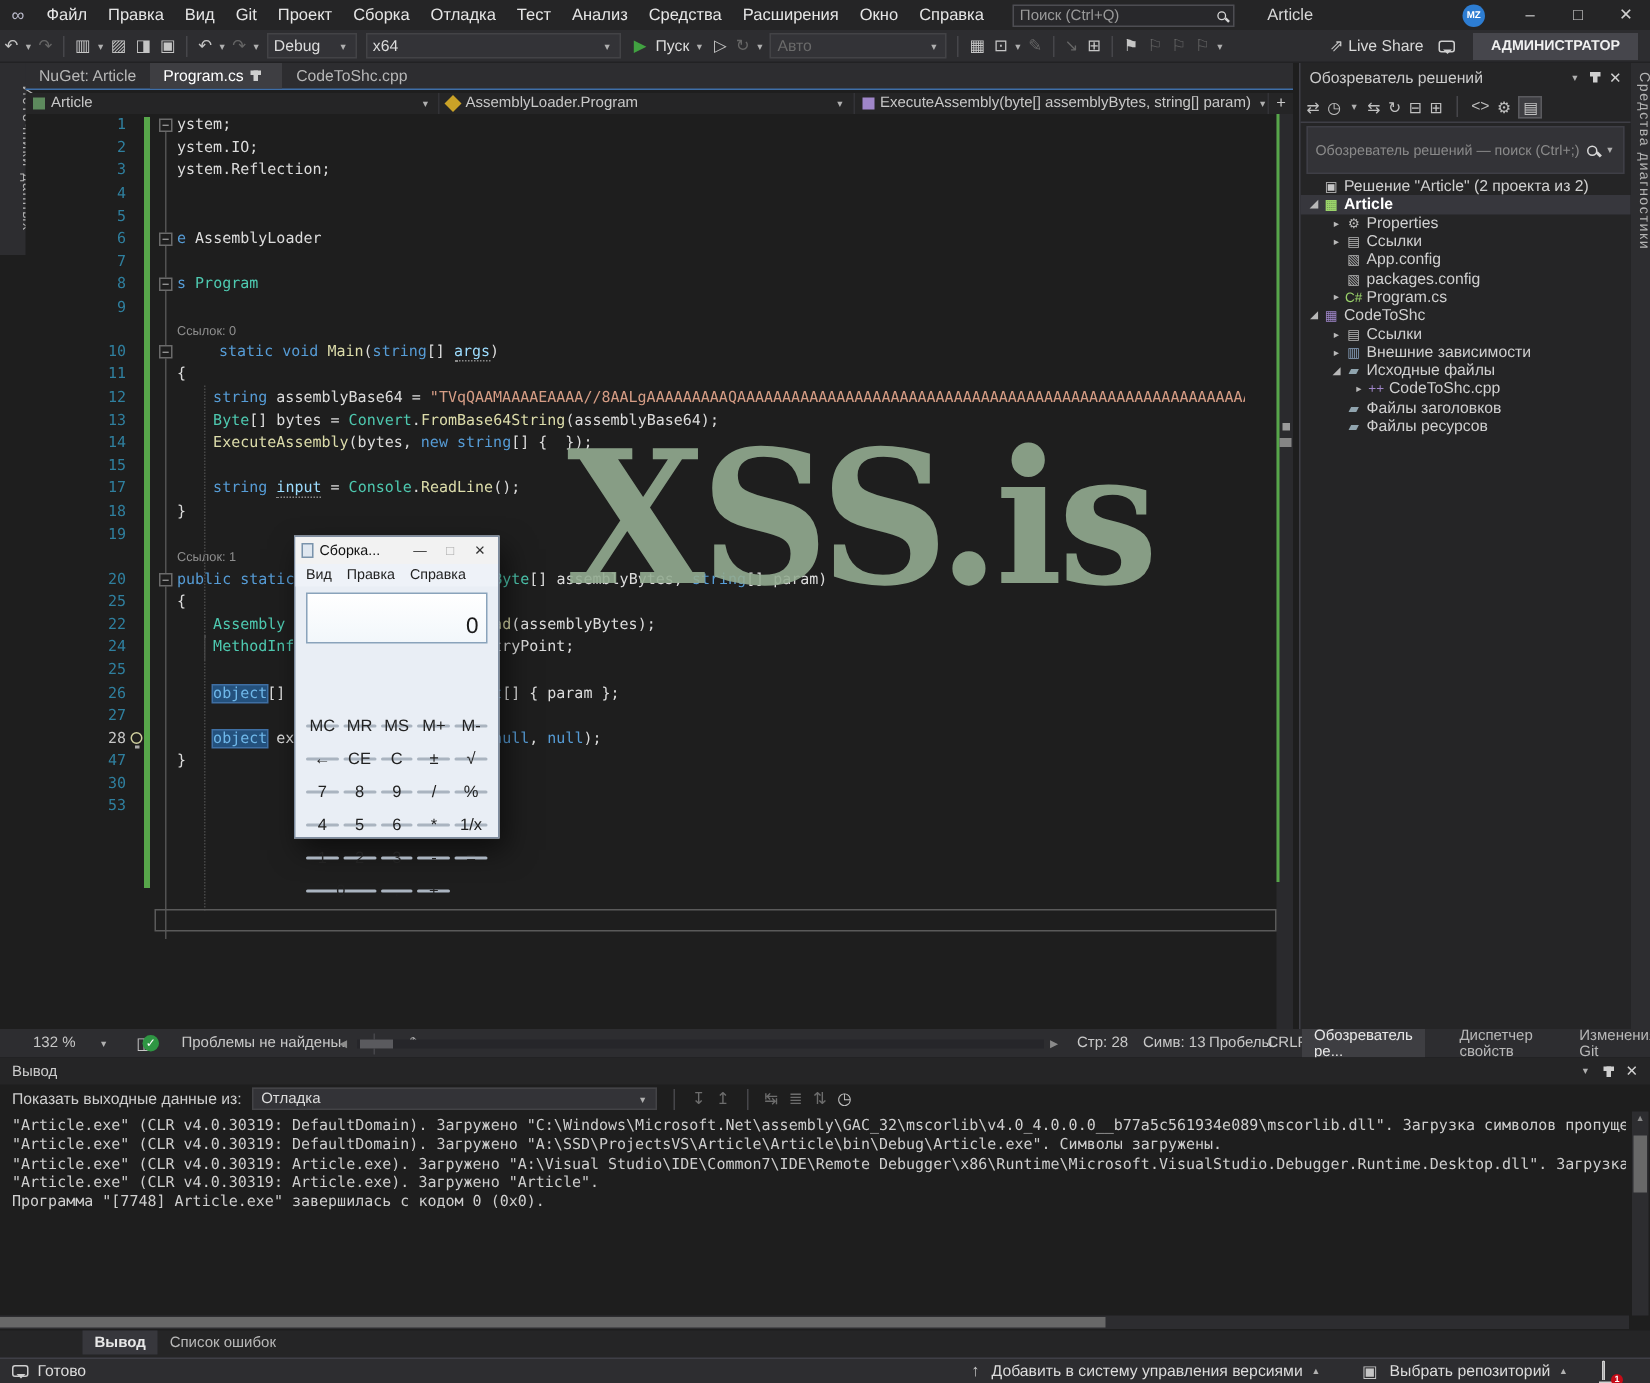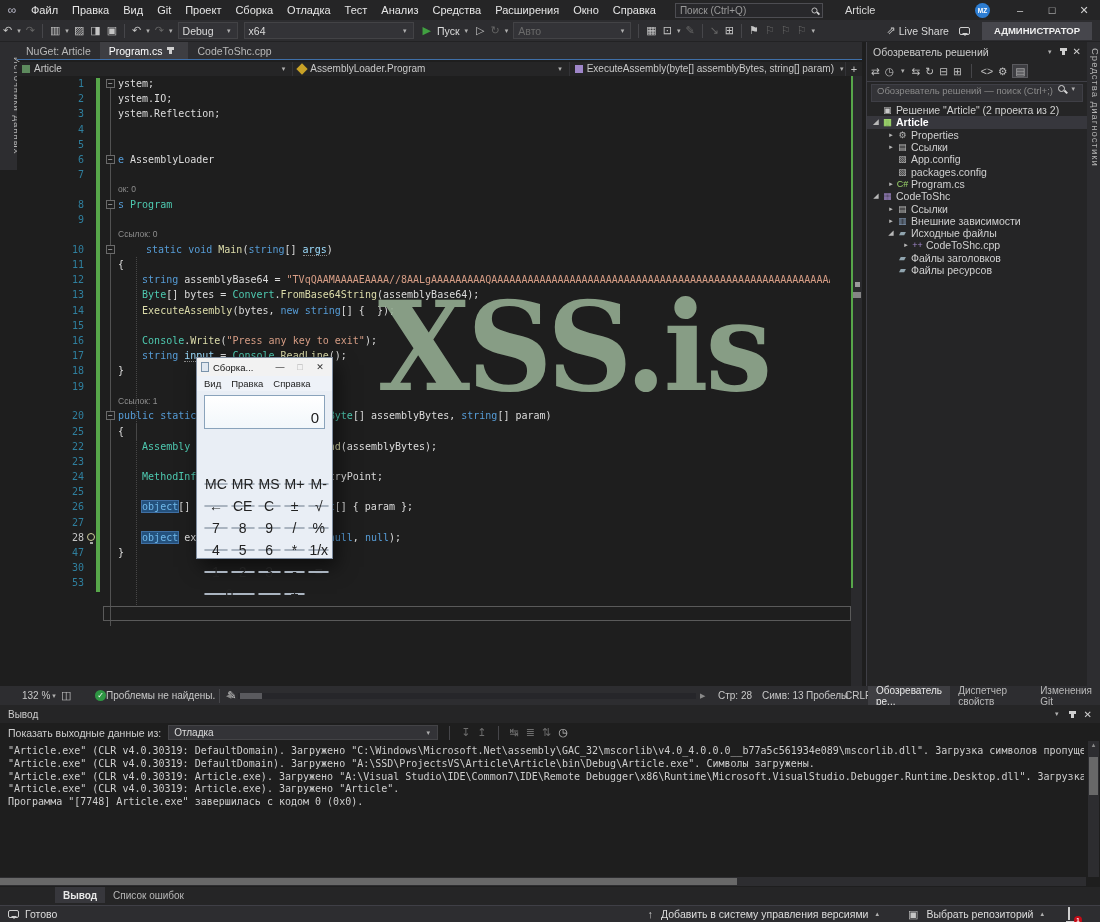--- a/index.html
+++ b/index.html
@@ -77,41 +77,41 @@
   #calctitle{height:18px;background:#f2f2f2;display:flex;align-items:center;padding:0 4px;gap:4px;}
   #calcicon{width:8px;height:10px;background:#dfe7f0;border:1px solid #7a93ab;}
   #calctitle .t{font-size:9.5px;color:#111;flex:1;}
   .cwbtn{font-size:9px;color:#333;width:16px;text-align:center;}
   .cwbtn.dis{color:#aaa;}
   #calcmenu{height:15px;display:flex;gap:10px;padding:0 7px;align-items:center;background:#eef2f8;}
   #calcmenu span{font-size:9.5px;color:#222;}
   #calcdisp{margin:4px 7px 2px 7px;height:34px;background:linear-gradient(#ffffff,#f2f7fb);border:1px solid #8aa3bb;
     display:flex;align-items:flex-end;justify-content:flex-end;padding:2px 5px;font-size:15px;font-family:"Liberation Sans",sans-serif;}
   #calcgrid{display:grid;grid-template-columns:repeat(5,1fr);grid-auto-rows:19px;gap:3px;padding:4px 7px;}
-  .cbtn{background:linear-gradient(#fcfdfe,#e3e9f0);border:1px solid #aab4c0;border-radius:2px;font-size:14px;color:#222;
+  .cbtn{background:linear-gradient(#fcfdfe,#e3e9f0);border:1px solid #aab4c0;border-radius:2px;font-size:11px;color:#222;
     display:flex;align-items:center;justify-content:center;margin-top:48px;}
   .cbtn.num{background:linear-gradient(#ffffff,#eef2f7);}
   .cbtn.tall{grid-row:span 2;}
   .cbtn.wide{grid-column:span 2;}
   
   #sepanel{position:absolute;left:866px;top:42px;width:221px;height:644px;background:#252526;border-left:1px solid #3f3f46;}
   #sehead{height:19px;display:flex;align-items:center;padding:0 6px;gap:6px;}
   #sehead .t{font-size:10.5px;color:#cccccc;flex:1;}
   #setools{height:21px;display:flex;align-items:center;padding:0 4px;gap:5px;border-bottom:1px solid #3f3f46;}
   .seicon{font-size:10.5px;color:#c0c0c0;}
   .seicon.hlbox{border:1px solid #5a5a5e;background:#3e3e42;padding:0 2px;}
-  #sesearch{height:18px;margin:2px 4px;background:#333337;border:1px solid #3f3f46;display:flex;align-items:flex-start;padding:0 5px;gap:4px;}
+  #sesearch{height:32px;margin:2px 4px;background:#333337;border:1px solid #3f3f46;display:flex;align-items:center;padding:0 5px;gap:4px;}
   #sesearch .ph{font-size:9.5px;color:#8a8a8a;flex:1;overflow:hidden;white-space:nowrap;}
   .trow{height:12.3px;display:flex;align-items:center;font-size:10.5px;color:#d0d0d0;white-space:nowrap;overflow:hidden;}
   .trow.sel{background:#37373d;color:#ffffff;font-weight:bold;}
   .tarrow{width:10px;font-size:7px;color:#b8b8b8;text-align:center;flex:none;}
   .ticon{width:13px;font-size:9px;text-align:center;flex:none;margin-right:2px;}
   
   #footstrip{position:absolute;left:0;top:686px;width:1100px;height:19px;background:#2d2d30;font-size:10px;color:#c8c8c8;}
-  #footstrip .item{position:absolute;top:0;height:19px;display:flex;align-items:center;gap:0;}
+  #footstrip .item{position:absolute;top:0;height:19px;display:flex;align-items:center;gap:15px;}
   .okdot{width:11px;height:11px;border-radius:50%;background:#2e9643;color:#fff;font-size:8px;text-align:center;line-height:11px;}
   #hst{position:absolute;left:238px;top:7px;width:458px;height:6px;background:#26262a;}
   #hsthumb{position:absolute;left:2px;top:0;width:22px;height:6px;background:#5a5a5e;}
   .ptab{padding:0 8px;height:19px;display:flex;align-items:center;font-size:10px;color:#b8b8b8;}
   .ptab.active{background:#3e3e42;color:#e8e8e8;}
   
   #output{position:absolute;left:0;top:705px;width:1100px;height:200px;background:#1e1e1e;}
   #outhead{height:18px;background:#252526;display:flex;align-items:center;padding:0 8px;gap:8px;}
   #outhead .t{font-size:10px;color:#cccccc;flex:1;}
   #outtools{height:19px;display:flex;align-items:center;padding:0 8px;gap:7px;}
@@ -299,23 +299,20 @@
       </div>
       <div class="crow">
         <span class="lnum">6</span>
         <span class="fold">−</span>
         <span class="ctext" style="padding-left: 0px;"><span class="k">e </span><span class="p">AssemblyLoader</span></span>
       </div>
       <div class="crow">
         <span class="lnum">7</span>
         <span class="ctext" style="padding-left: 0px;"></span>
       </div>
-      <div class="crow clrow">
-        <span class="ctext" style="padding-left: 0px;"><span class="cl">ок: 0</span></span>
-      </div>
       <div class="crow">
         <span class="lnum">8</span>
         <span class="fold">−</span>
         <span class="ctext" style="padding-left: 0px;"><span class="k">s </span><span class="t">Program</span></span>
       </div>
       <div class="crow">
         <span class="lnum">9</span>
         <span class="ctext" style="padding-left: 0px;"></span>
       </div>
       <div class="crow clrow">
@@ -340,24 +337,20 @@
       </div>
       <div class="crow">
         <span class="lnum">14</span>
         <span class="ctext" style="padding-left: 24.08px;"><span class="m">ExecuteAssembly</span><span class="p">(bytes, </span><span class="k">new</span><span class="p"> </span><span class="k">string</span><span class="p">[] {  });</span></span>
       </div>
       <div class="crow">
         <span class="lnum">15</span>
         <span class="ctext" style="padding-left: 0px;"></span>
       </div>
       <div class="crow">
-        <span class="lnum">16</span>
-        <span class="ctext" style="padding-left: 24.08px;"><span class="t">Console</span><span class="p">.</span><span class="m">Write</span><span class="p">(</span><span class="s">"Press any key to exit"</span><span class="p">);</span></span>
-      </div>
-      <div class="crow">
         <span class="lnum">17</span>
         <span class="ctext" style="padding-left: 24.08px;"><span class="k">string</span><span class="p"> </span><span class="d">input</span><span class="p"> = </span><span class="t">Console</span><span class="p">.</span><span class="m">ReadLine</span><span class="p">();</span></span>
       </div>
       <div class="crow">
         <span class="lnum">18</span>
         <span class="ctext" style="padding-left: 0px;"><span class="p">}</span></span>
       </div>
       <div class="crow">
         <span class="lnum">19</span>
         <span class="ctext" style="padding-left: 0px;"></span>
@@ -370,24 +363,20 @@
         <span class="fold">−</span>
         <span class="ctext" style="padding-left: 0px;"><span class="k">public</span><span class="p"> </span><span class="k">static</span><span class="p"> </span><span class="k">void</span><span class="p"> </span><span class="m">ExecuteAssembly</span><span class="p">(</span><span class="t">Byte</span><span class="p">[] assemblyBytes, </span><span class="k">string</span><span class="p">[] param)</span></span>
       </div>
       <div class="crow">
         <span class="lnum">25</span>
         <span class="ctext" style="padding-left: 0px;"><span class="p">{</span></span>
       </div>
       <div class="crow">
         <span class="lnum">22</span>
         <span class="ctext" style="padding-left: 24.08px;"><span class="t">Assembly</span><span class="p"> assembly = </span><span class="t">Assembly</span><span class="p">.</span><span class="m">Load</span><span class="p">(assemblyBytes);</span></span>
-      </div>
-      <div class="crow">
-        <span class="lnum">23</span>
-        <span class="ctext" style="padding-left: 0px;"></span>
       </div>
       <div class="crow">
         <span class="lnum">24</span>
         <span class="ctext" style="padding-left: 24.08px;"><span class="t">MethodInfo</span><span class="p"> method = assembly.EntryPoint;</span></span>
       </div>
       <div class="crow">
         <span class="lnum">25</span>
         <span class="ctext" style="padding-left: 0px;"></span>
       </div>
       <div class="crow">

